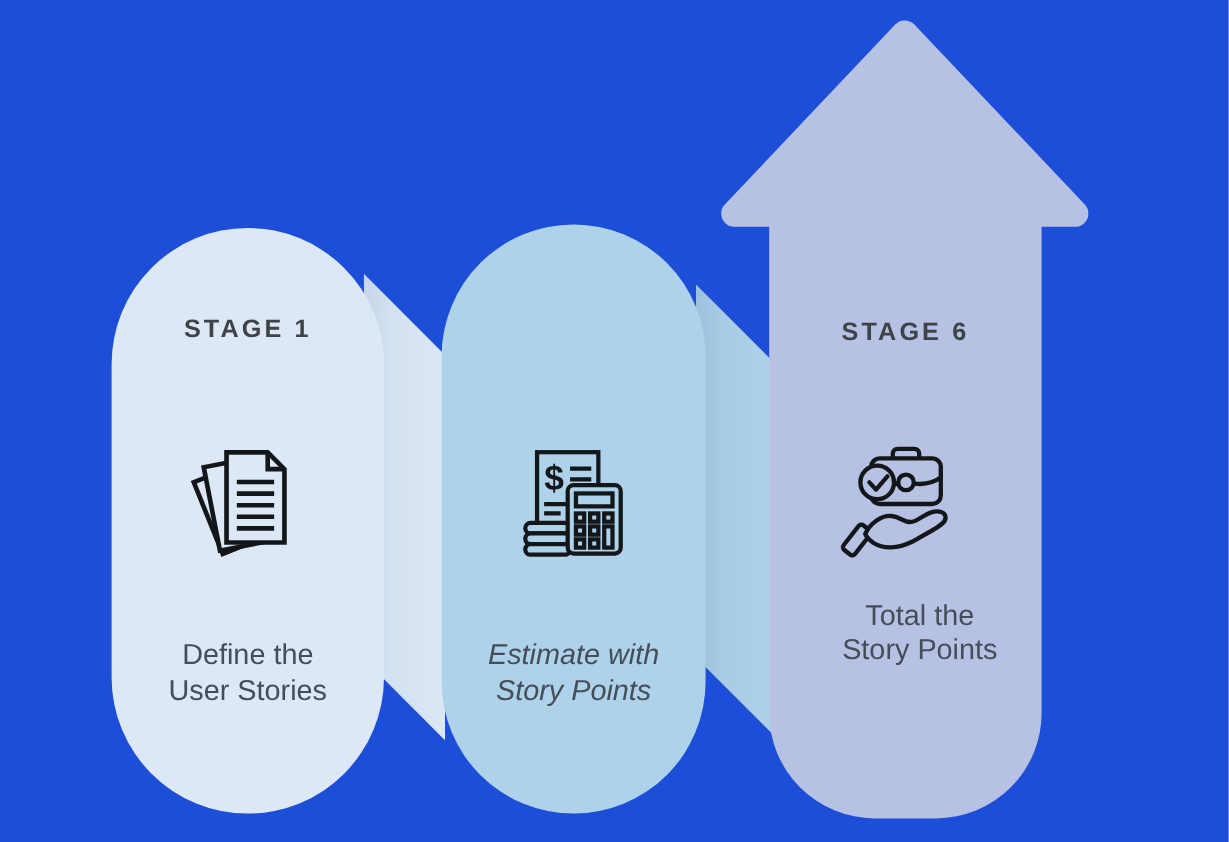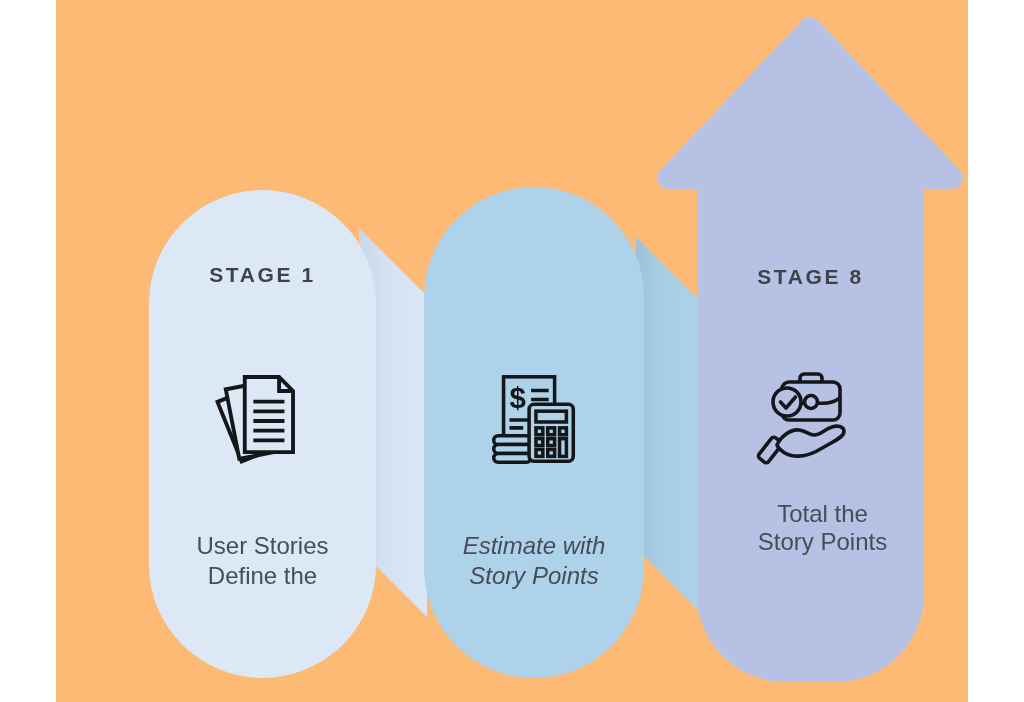--- a/index.html
+++ b/index.html
@@ -1,18 +1,18 @@
 <!DOCTYPE html>
 <html><head>
 <meta charset="utf-8">
 <style>
   html,body{margin:0;padding:0;background:#ffffff;}
   .canvas{
-    position:relative;width:912px;height:702px;margin:0 auto;
-    background:#fdba74;overflow:hidden;
+    position:relative;width:1024px;height:702px;margin:0 auto;
+    background:#1d4ed8;overflow:hidden;
     font-family:"Liberation Sans", sans-serif;
   }
   
   .ribbon{position:absolute;z-index:1;filter:drop-shadow(3px 4px 5px rgba(125,145,175,.38));}
   .ribbon-12{
     left:303px;top:228px;width:68px;height:389px;
     background:linear-gradient(to right,#c6d6eb 0px,#d4e1f1 24px,#dbe7f5 100%);
     clip-path:polygon(0 0,100% 68px,100% 100%,0 321px);
   }
   .ribbon-23{
@@ -58,22 +58,22 @@
         </g>
         <g transform="rotate(-11 47 58)">
           <rect x="27" y="21" width="44" height="66" fill="#dce8f6"></rect>
         </g>
         <path d="M38 14 H70 L83 27 V84 H38 Z" fill="#dce8f6"></path>
         <path d="M70 14 V27 H83" fill="none"></path>
         <path d="M46 37 H75 M46 46 H75 M46 55 H75 M46 64 H75 M46 73 H75"></path>
       </svg>
     </div>
     <div class="stage-desc s1-desc">
+      <div>Define the</div>
       <div>User Stories</div>
-      <div>Define the</div>
     </div>
   </div>
 
   <div class="pill stage2-pill">
     <div class="icon-box s2-icon">
       <svg viewBox="0 0 110 110" fill="none" stroke="#14171a" stroke-width="3.6">
         <rect x="24" y="10" width="52" height="80" fill="#aed2e9"></rect>
         <text x="30" y="42" font-size="30" font-weight="bold" fill="#14171a" stroke="none" font-family="Liberation Sans, sans-serif">$</text>
         <path d="M52 24 H70 M52 33 H70"></path>
         <path d="M30 54 H52 M58 54 H66 M30 62 H44 M50 62 H58"></path>
@@ -95,21 +95,21 @@
     <div class="stage-desc s2-desc">
       <div>Estimate with</div>
       <div>Story Points</div>
     </div>
   </div>
 
   <svg class="stage3-head" viewBox="0 0 380 200">
     <path d="M194 28 L336 178 L52 178 Z" fill="#b7c1e3" stroke="#b7c1e3" stroke-width="22" stroke-linejoin="round"></path>
   </svg>
   <div class="pill stage3-body">
-    <div class="stage-label s3-label">STAGE 8</div>
+    <div class="stage-label s3-label">STAGE 6</div>
     <div class="icon-box s3-icon">
       <svg viewBox="0 0 110 110" fill="none" stroke="#14171a" stroke-width="3.6" stroke-linecap="round" stroke-linejoin="round">
         <rect x="44" y="8" width="22" height="14" rx="4"></rect>
         <rect x="26" y="16" width="58" height="38" rx="7" fill="#b7c1e3"></rect>
         <path d="M26 32 C36 37 44 38 48 37 M62 37 C70 38 77 37 84 32"></path>
         <circle cx="55" cy="36" r="6.5" fill="#b7c1e3"></circle>
         <circle cx="31" cy="36" r="14" fill="#b7c1e3"></circle>
         <path d="M24.5 36 L30 42 L39.5 31"></path>
         <g transform="rotate(38 14 84)">
           <rect x="8" y="71" width="12" height="26" rx="3" fill="#b7c1e3"></rect>

